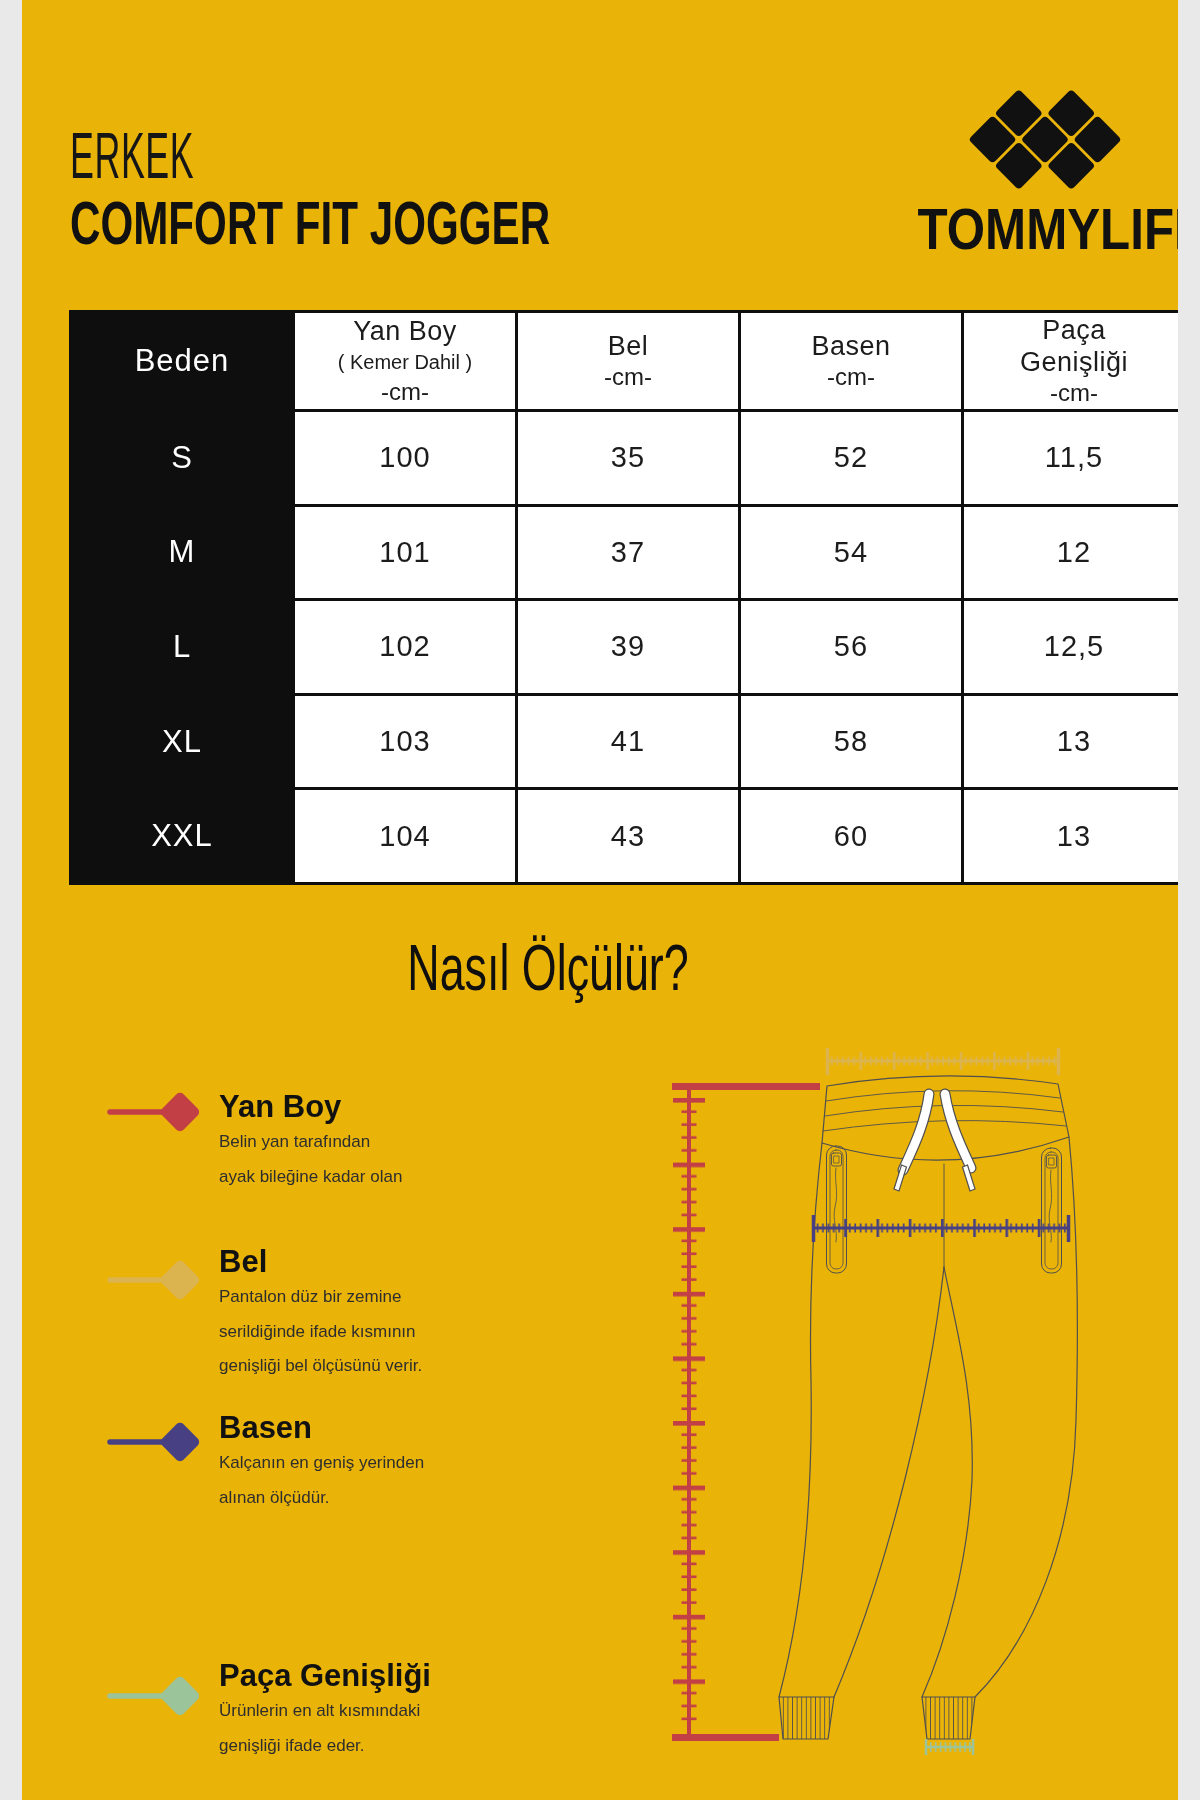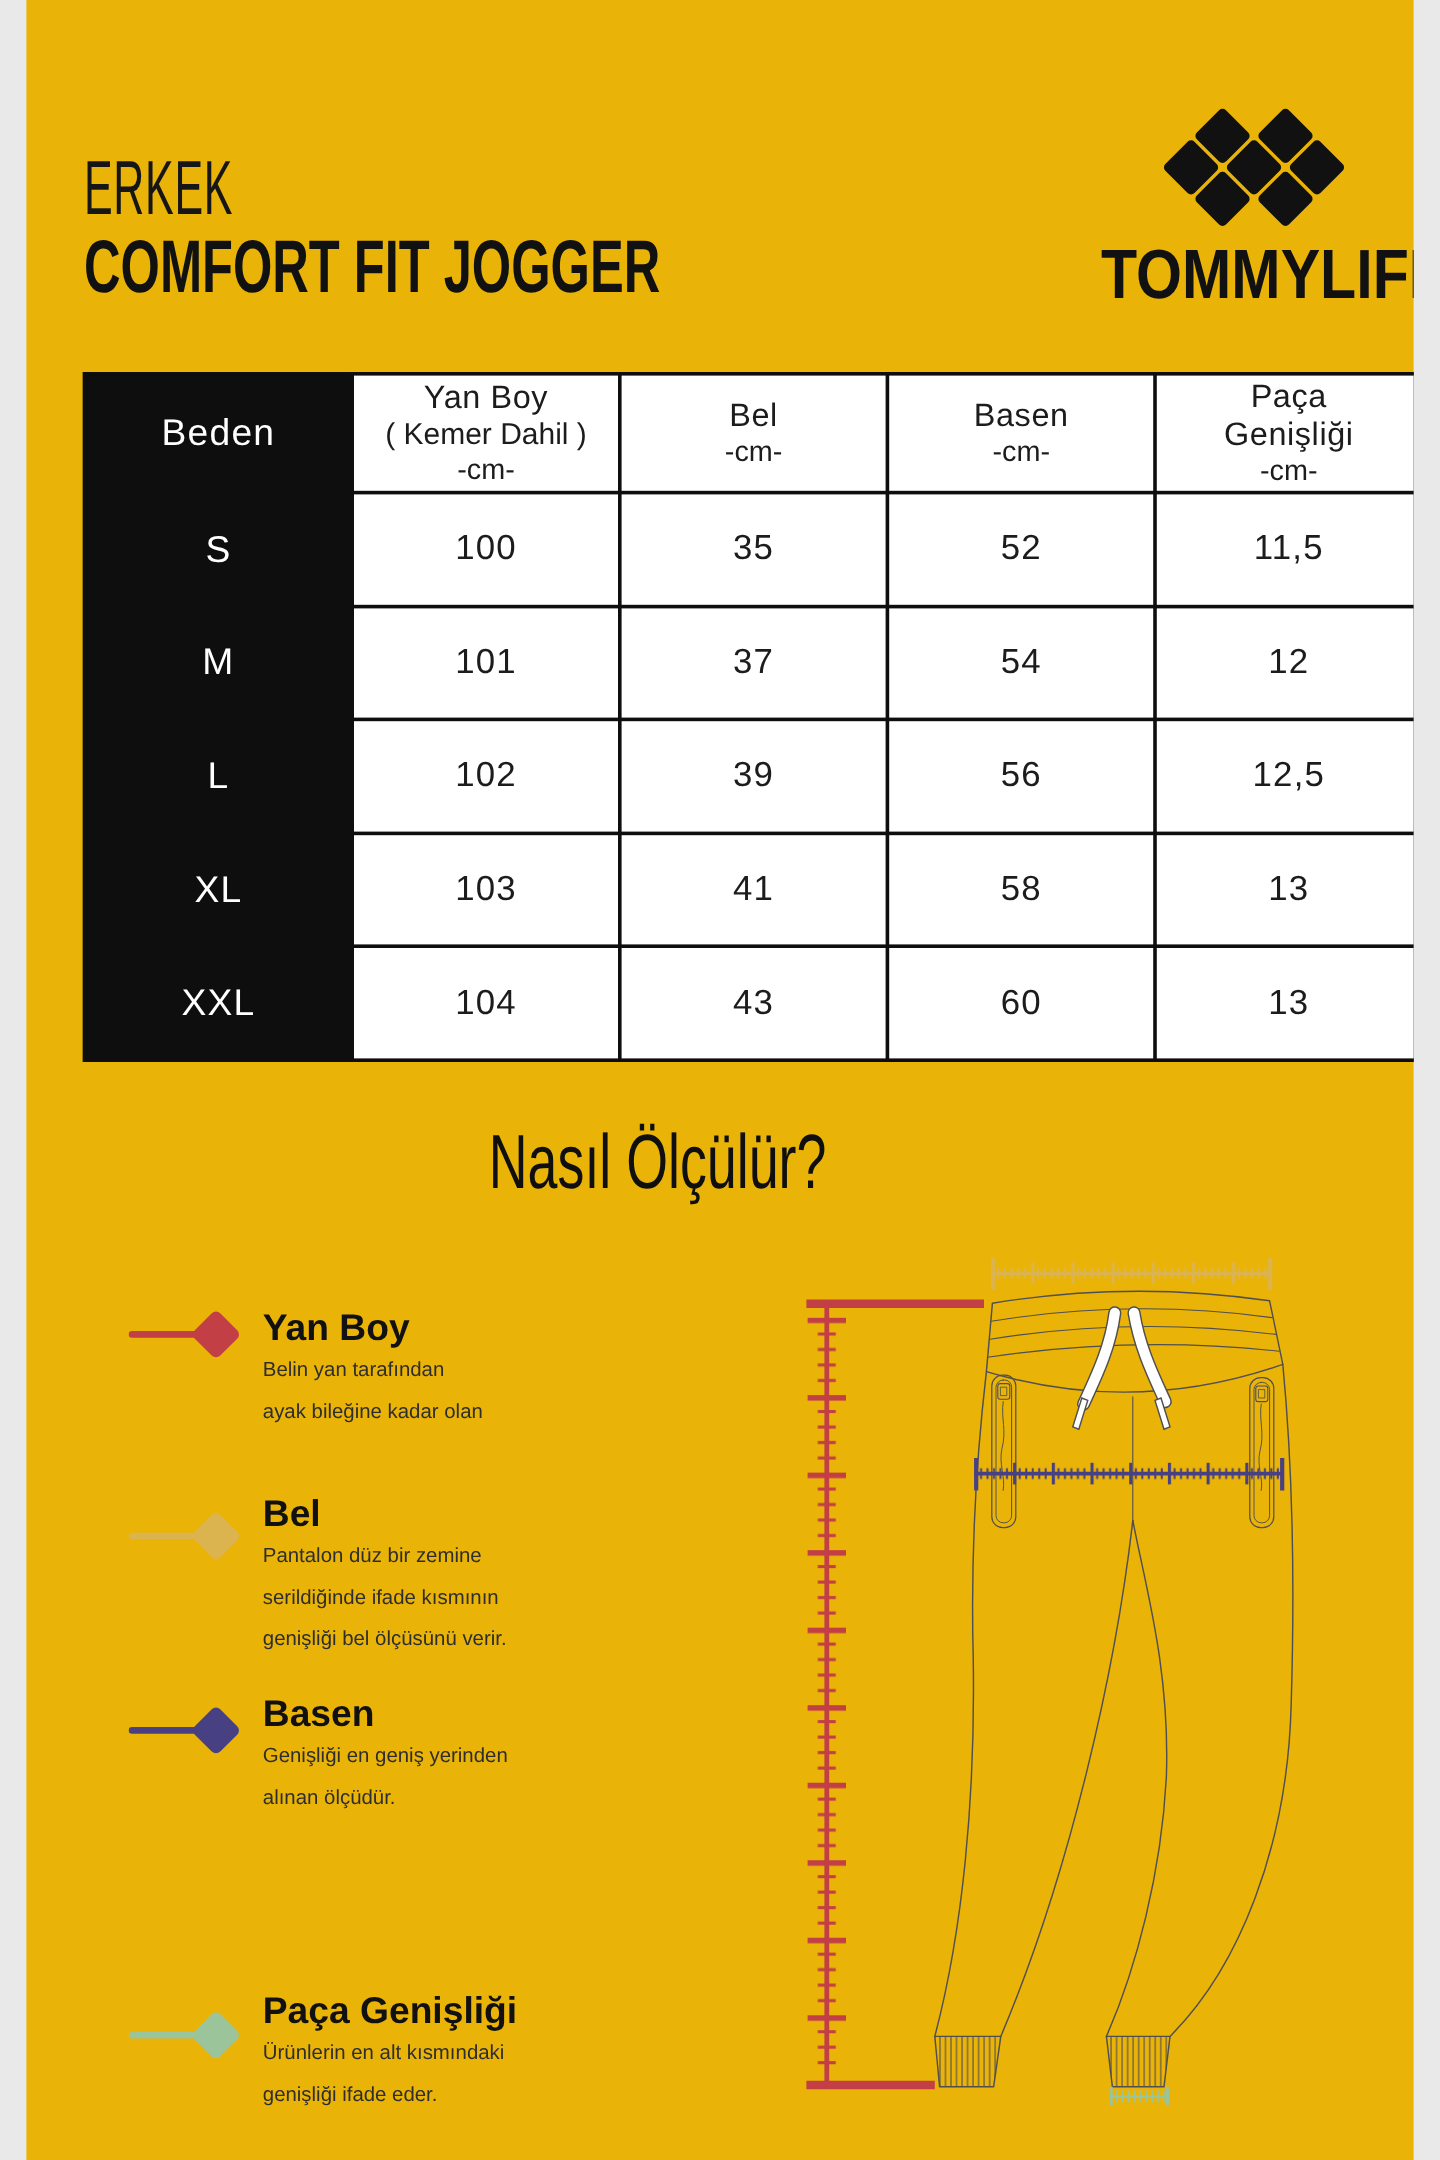--- a/index.html
+++ b/index.html
@@ -32,21 +32,21 @@
     display:grid;grid-template-columns:repeat(5,1fr);
     grid-template-rows:96px repeat(5,1fr);
     background:#0e0e0e;border:3px solid #0e0e0e;gap:3px;
   }
   .cell{
     background:#ffffff;display:flex;flex-direction:column;
     align-items:center;justify-content:center;text-align:center;
   }
   .cell.dark{background:#0e0e0e;color:#ffffff;text-align:right;}
   .hline1{font-size:27px;line-height:32px;letter-spacing:0.5px;}
-  .hline2{font-size:25px;line-height:30px;}
+  .hline2{font-size:20px;line-height:30px;}
   .hline3{font-size:24px;line-height:30px;}
   .beden-label{font-size:31px;letter-spacing:1px;}
   .size-label{font-size:31px;letter-spacing:1px;}
   .num{font-size:29px;letter-spacing:1px;color:#1c1c1c;}
   
   .measure-title{
     position:absolute;left:0;top:936px;width:1052px;text-align:center;
     font-size:64px;font-weight:400;color:#0f0f0f;line-height:1;
     transform:scaleX(0.70);transform-origin:center top;white-space:nowrap;
   }
@@ -211,21 +211,21 @@
     </div>
   </div>
 
   <div class="m-item" style="top:1410px;">
     <svg class="m-icon" style="top:7px;" width="100" height="50">
       <line x1="3" y1="25" x2="56" y2="25" stroke-width="5.5" stroke-linecap="round" stroke="#474083"></line>
       <rect x="58" y="10" width="30" height="30" rx="5" transform="rotate(45 73 25)" fill="#474083"></rect>
     </svg>
     <div class="m-text">
       <div class="m-title">Basen</div>
-      <div class="m-line">Genişliği en geniş yerinden</div>
+      <div class="m-line">Kalçanın en geniş yerinden</div>
       <div class="m-line">alınan ölçüdür.</div>
     </div>
   </div>
 
   <div class="m-item" style="top:1658px;">
     <svg class="m-icon" style="top:13px;" width="100" height="50">
       <line x1="3" y1="25" x2="56" y2="25" stroke-width="5.5" stroke-linecap="round" stroke="#9CC49B"></line>
       <rect x="58" y="10" width="30" height="30" rx="5" transform="rotate(45 73 25)" fill="#9CC49B"></rect>
     </svg>
     <div class="m-text">

